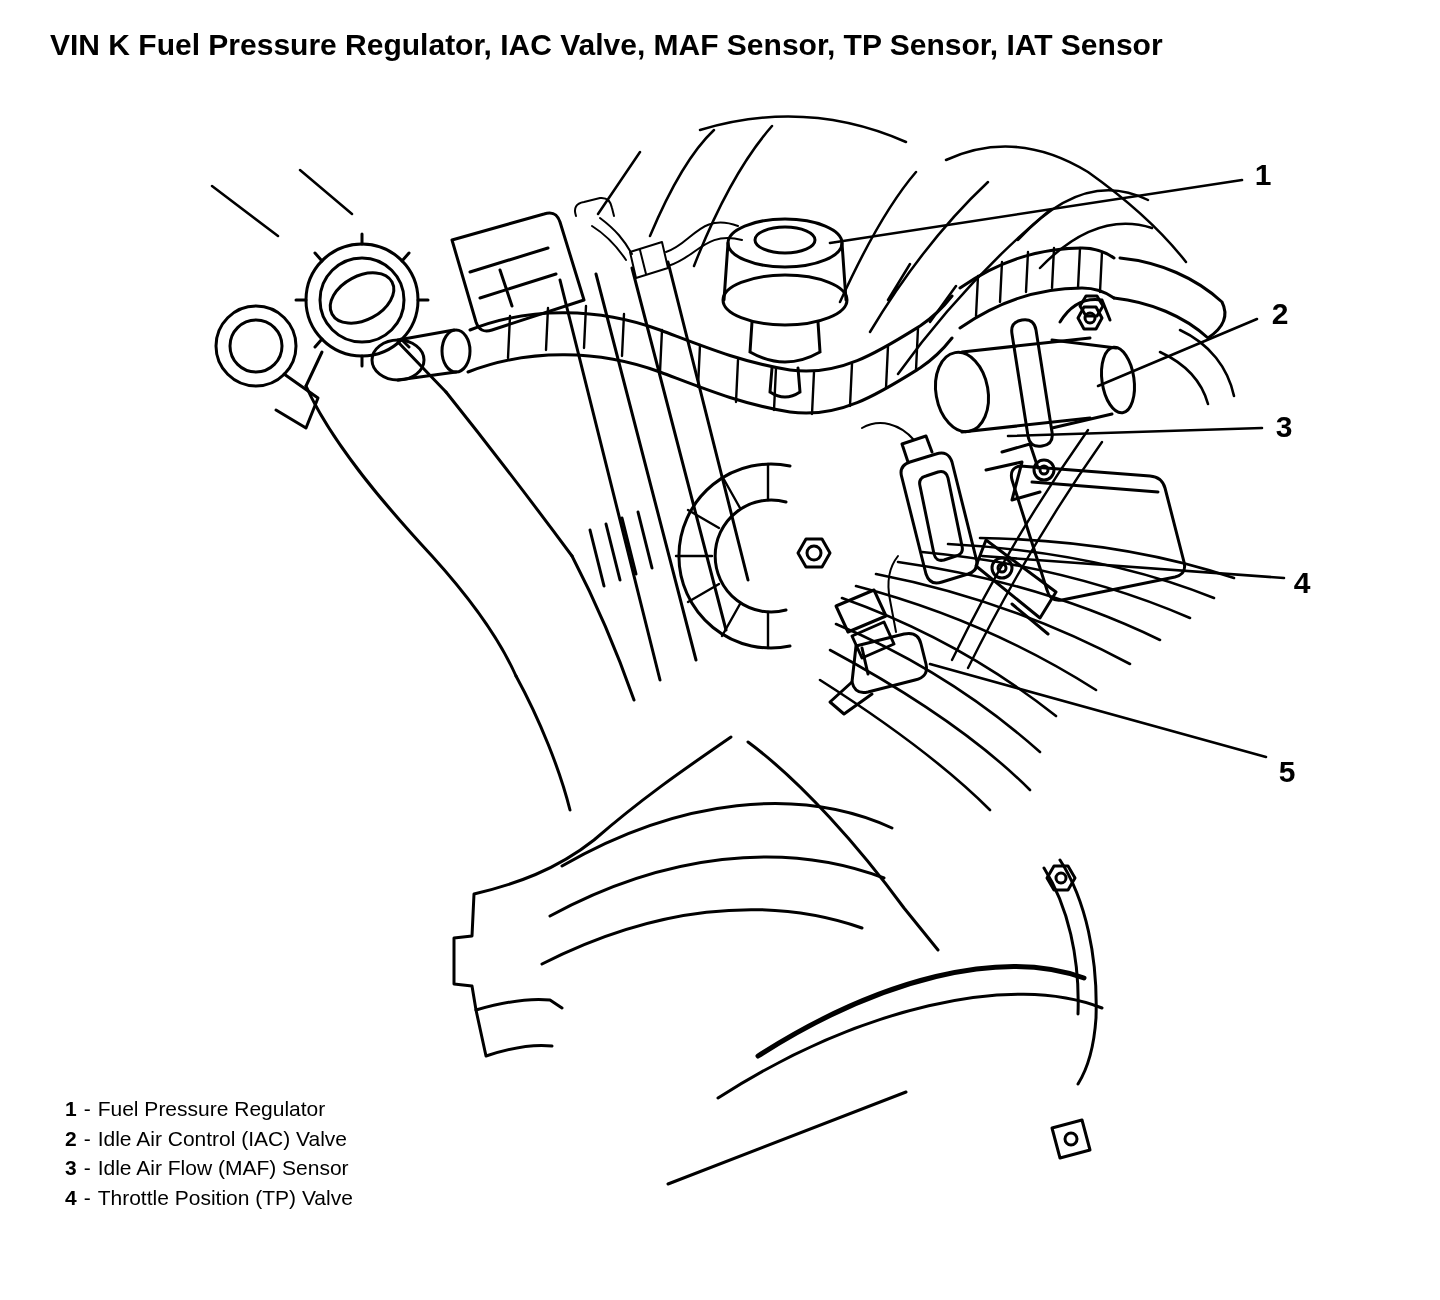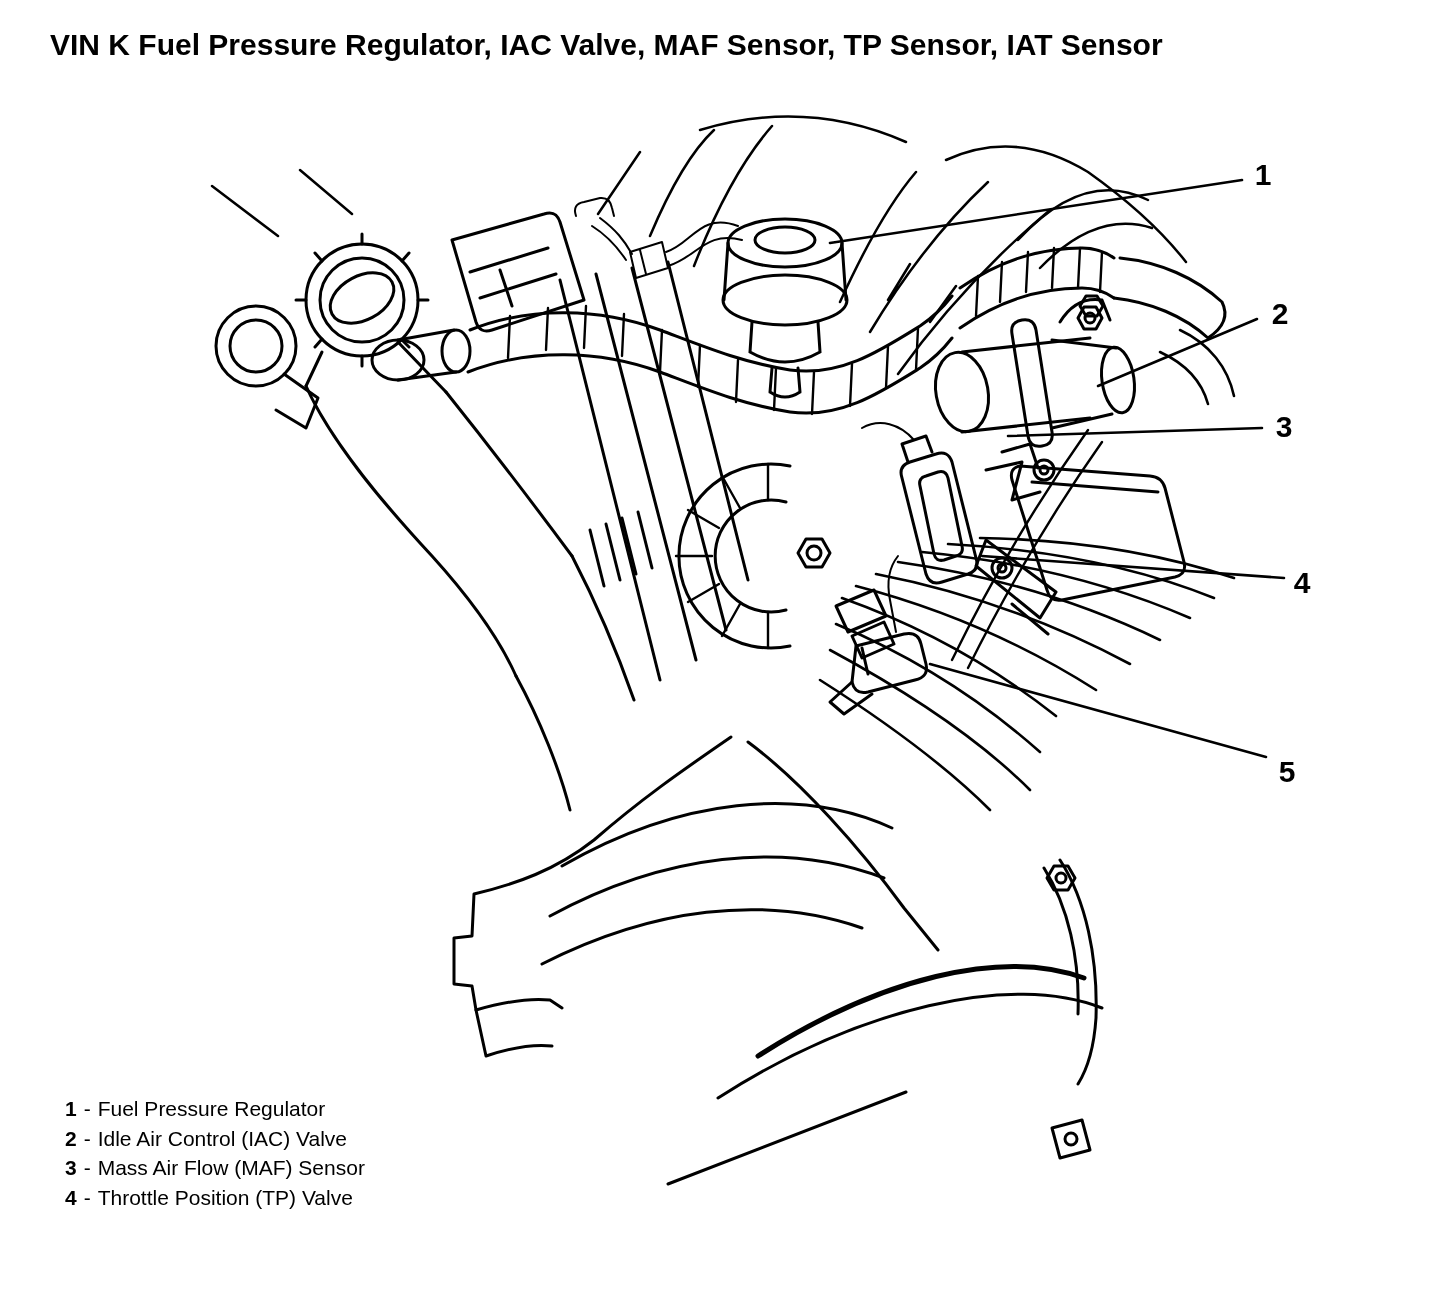--- a/index.html
+++ b/index.html
@@ -175,20 +175,20 @@
   <div class="callout" style="left:1287px;top:772px">5</div>
 
   <div class="legend">
     <div class="legend-row">
       <span class="num">1</span><span class="sep">-</span><span class="lab">Fuel Pressure Regulator</span>
     </div>
     <div class="legend-row">
       <span class="num">2</span><span class="sep">-</span><span class="lab">Idle Air Control (IAC) Valve</span>
     </div>
     <div class="legend-row">
-      <span class="num">3</span><span class="sep">-</span><span class="lab">Mass Air Flow (MAF) Sensor</span>
+      <span class="num">3</span><span class="sep">-</span><span class="lab">Idle Air Flow (MAF) Sensor</span>
     </div>
     <div class="legend-row">
       <span class="num">4</span><span class="sep">-</span><span class="lab">Throttle Position (TP) Valve</span>
     </div>
   </div>
 
 </div>
 
 </body></html>

